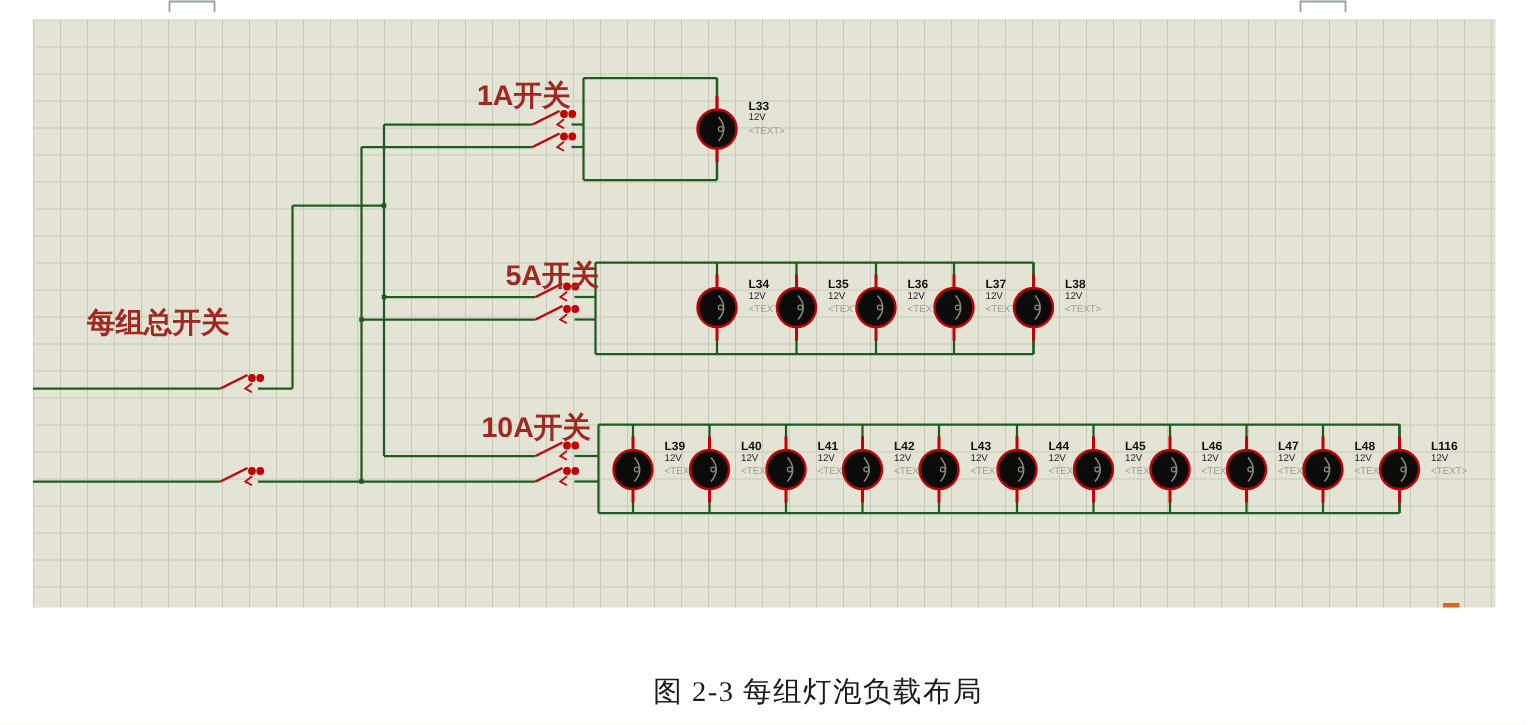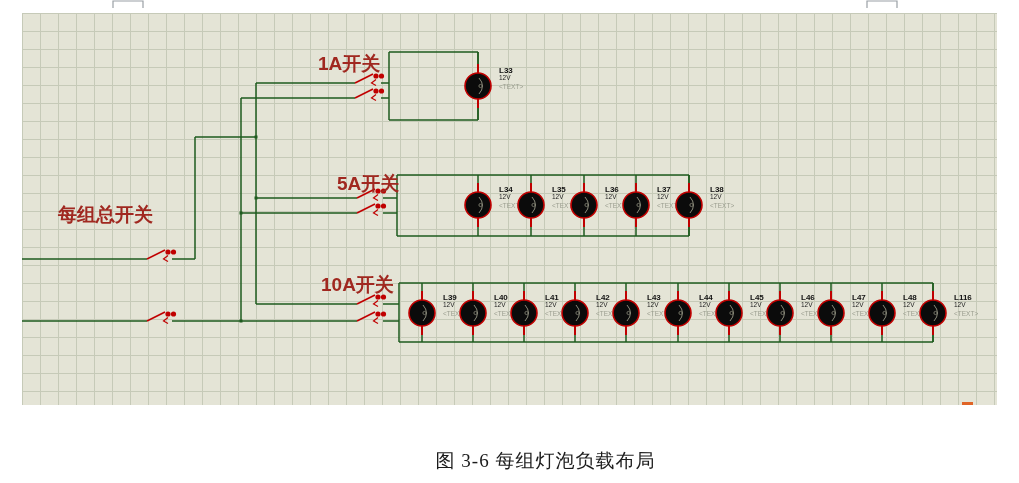--- a/index.html
+++ b/index.html
@@ -317,14 +317,14 @@
       </g>
       <text x="954" y="300" fill="#111111" font-size="8" font-family="&quot;Liberation Sans&quot;, sans-serif" font-weight="bold">L116</text>
       <text x="954" y="307" fill="#222222" font-size="6.5" font-family="&quot;Liberation Sans&quot;, sans-serif" font-weight="normal">12V</text>
       <text x="954" y="316" fill="#9a9d8f" font-size="6.5" font-family="&quot;Liberation Sans&quot;, sans-serif" font-weight="normal">&lt;TEXT&gt;</text>
       <text x="321" y="291" fill="#a02820" font-size="19" font-family="&quot;Liberation Sans&quot;, sans-serif" font-weight="bold">10A开关</text>
       <text x="58" y="221" fill="#a02820" font-size="19" font-family="&quot;Liberation Sans&quot;, sans-serif" font-weight="bold">每组总开关</text>
       <path d="M 113 8 L 113 1 L 143 1 L 143 8" fill="none" stroke="#9aa0a5" stroke-width="1.2"></path>
       <path d="M 867 8 L 867 1 L 897 1 L 897 8" fill="none" stroke="#9aa0a5" stroke-width="1.2"></path>
       <rect x="962" y="402" width="11" height="3" fill="#e06426"></rect>
     </svg>
-  <div id="caption" style="color: rgb(27, 27, 27);">图 3-6 每组灯泡负载布局</div>
+  <div id="caption" style="color: rgb(27, 27, 27);">图 2-3 每组灯泡负载布局</div>
 </div>
 
 </body></html>

